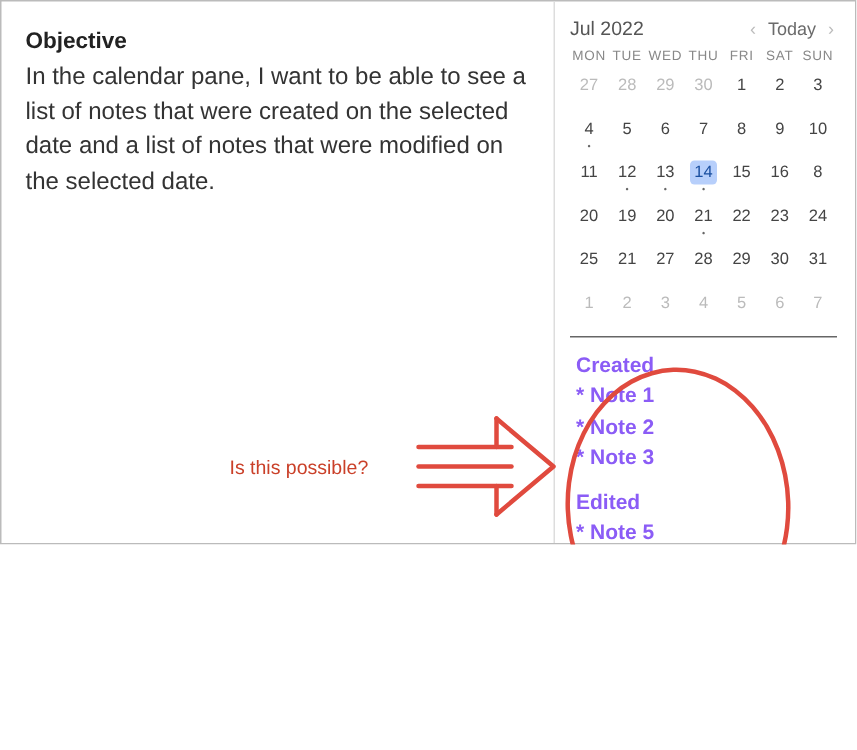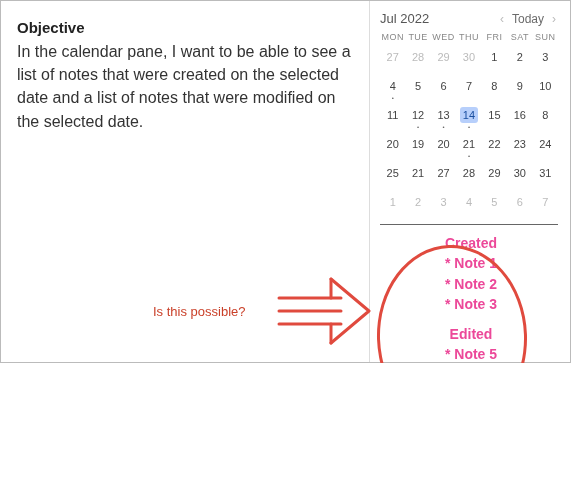--- a/index.html
+++ b/index.html
@@ -118,26 +118,25 @@
     color: #666;
   }
   .divider {
     border: none;
     border-top: 1px solid #666;
     margin: 6px 0 8px 0;
   }
   .notes-area {
     font-family: Arial, Helvetica, sans-serif;
     font-size: 14px;
-    color: #ec4899;
+    color: #8b5cf6;
     font-weight: 700;
     line-height: 1.45;
     padding-left: 4px;
     position: relative;
-    text-align: center;
   }
   .notes-heading {
     font-weight: 800;
     margin: 0;
   }
   .notes-item {
     font-weight: 700;
     margin: 0;
   }
   .notes-gap { height: 10px; }

